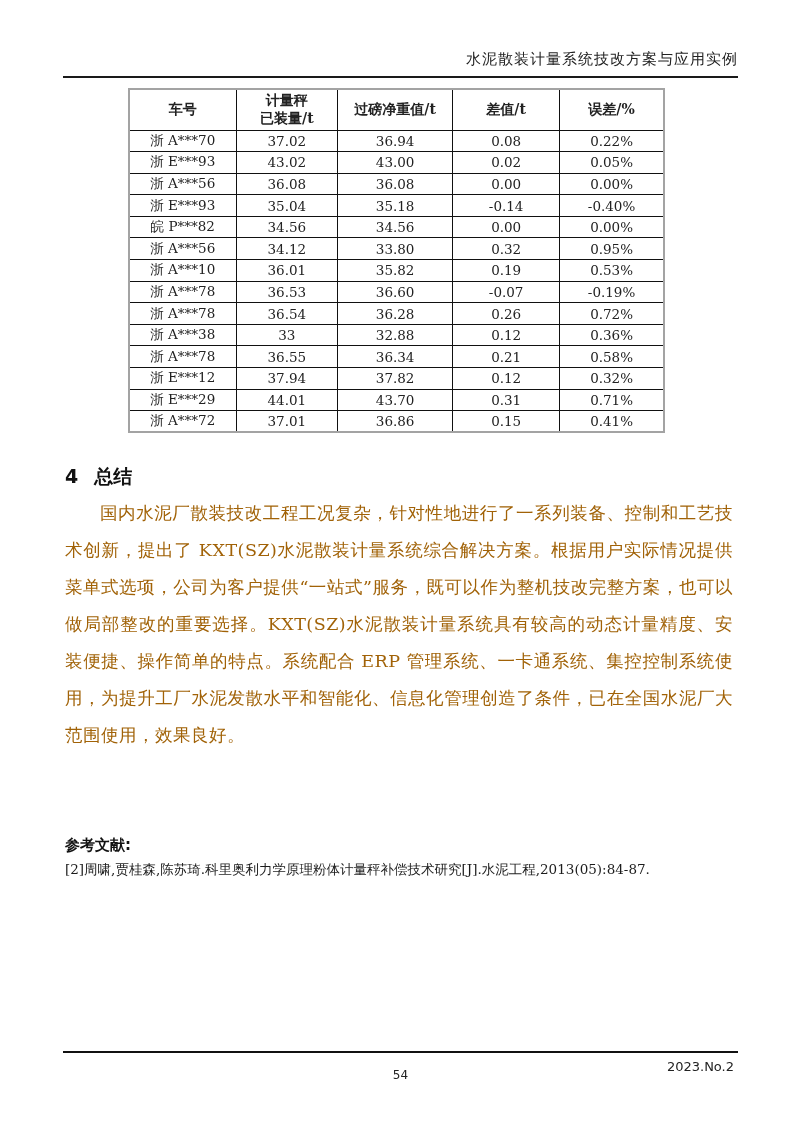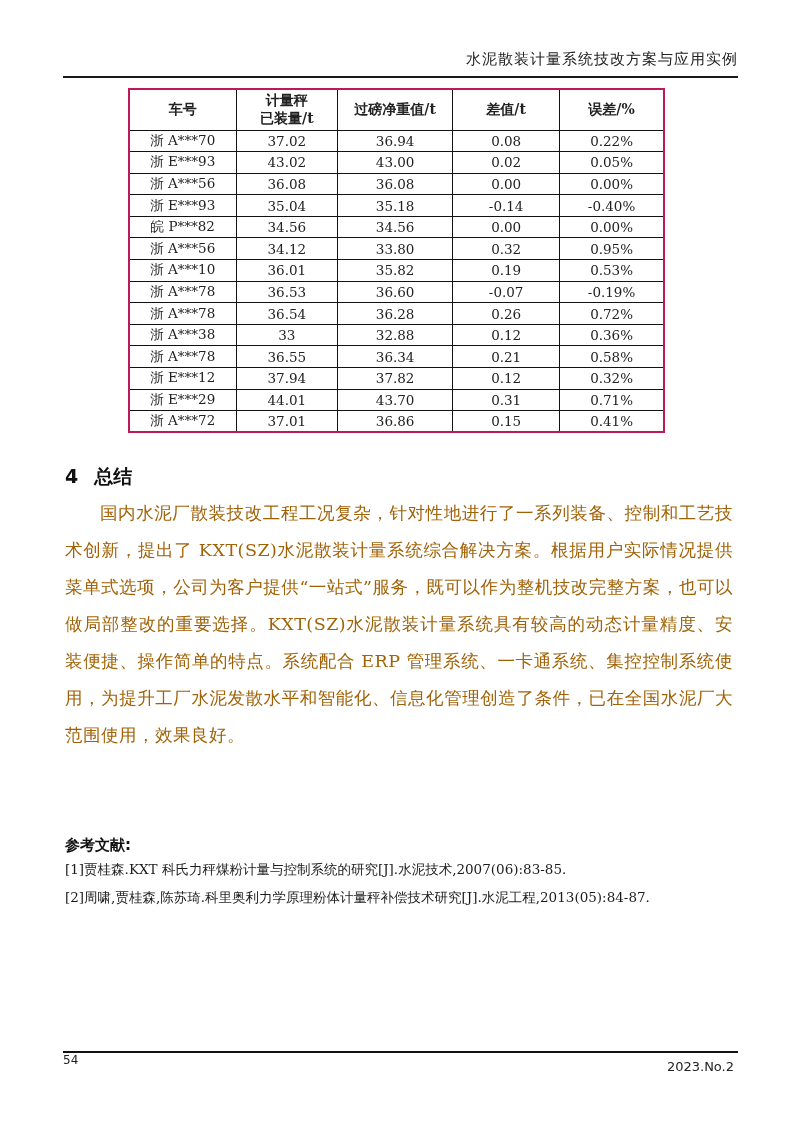--- a/index.html
+++ b/index.html
@@ -32,21 +32,21 @@
   }
 
   
   .data-table {
     position: absolute;
     top: 88px;
     left: 128px;
     width: 537px;
     border-collapse: collapse;
     table-layout: fixed;
-    border: 2px solid #be185d;
+    border: 2px solid #a3a3a3;
   }
   .data-table th, .data-table td {
     border: 1px solid #111;
     text-align: center;
     vertical-align: middle;
     color: #222;
   }
   .data-table th {
     height: 41px;
     font-size: 14px;
@@ -109,24 +109,24 @@
   .footer {
     position: absolute;
     top: 1051px;
     left: 63px;
     width: 675px;
     border-top: 2.5px solid #111;
     font-family: "DejaVu Sans", "Liberation Sans", sans-serif;
   }
   .page-number {
     position: absolute;
-    top: 0;
+    top: 15px;
     left: 0;
     width: 100%;
-    text-align: left;
+    text-align: center;
     font-size: 12px;
     color: #222;
   }
   .issue {
     position: absolute;
     top: 6px;
     right: 4px;
     font-size: 13px;
     color: #222;
   }
@@ -261,21 +261,20 @@
   </table>
 
   <div class="section-heading">
     <span class="sec-num">4</span><span>总结</span>
   </div>
 
   <div class="paragraph">国内水泥厂散装技改工程工况复杂，针对性地进行了一系列装备、控制和工艺技术创新，提出了 KXT(SZ)水泥散装计量系统综合解决方案。根据用户实际情况提供菜单式选项，公司为客户提供“一站式”服务，既可以作为整机技改完整方案，也可以做局部整改的重要选择。KXT(SZ)水泥散装计量系统具有较高的动态计量精度、安装便捷、操作简单的特点。系统配合 ERP 管理系统、一卡通系统、集控控制系统使用，为提升工厂水泥发散水平和智能化、信息化管理创造了条件，已在全国水泥厂大范围使用，效果良好。</div>
 
   <div class="references">
     <div class="ref-heading">参考文献:</div>
-    <div class="ref-item">[1]贾桂森.KXT 科氏力秤煤粉计量与控制系统的研究[J].水泥技术,2007(06):83-85.</div>
     <div class="ref-item">[2]周啸,贾桂森,陈苏琦.科里奥利力学原理粉体计量秤补偿技术研究[J].水泥工程,2013(05):84-87.</div>
   </div>
 
   <div class="footer">
     <div class="page-number">54</div>
     <div class="issue">2023.No.2</div>
   </div>
 
 </div>
 

